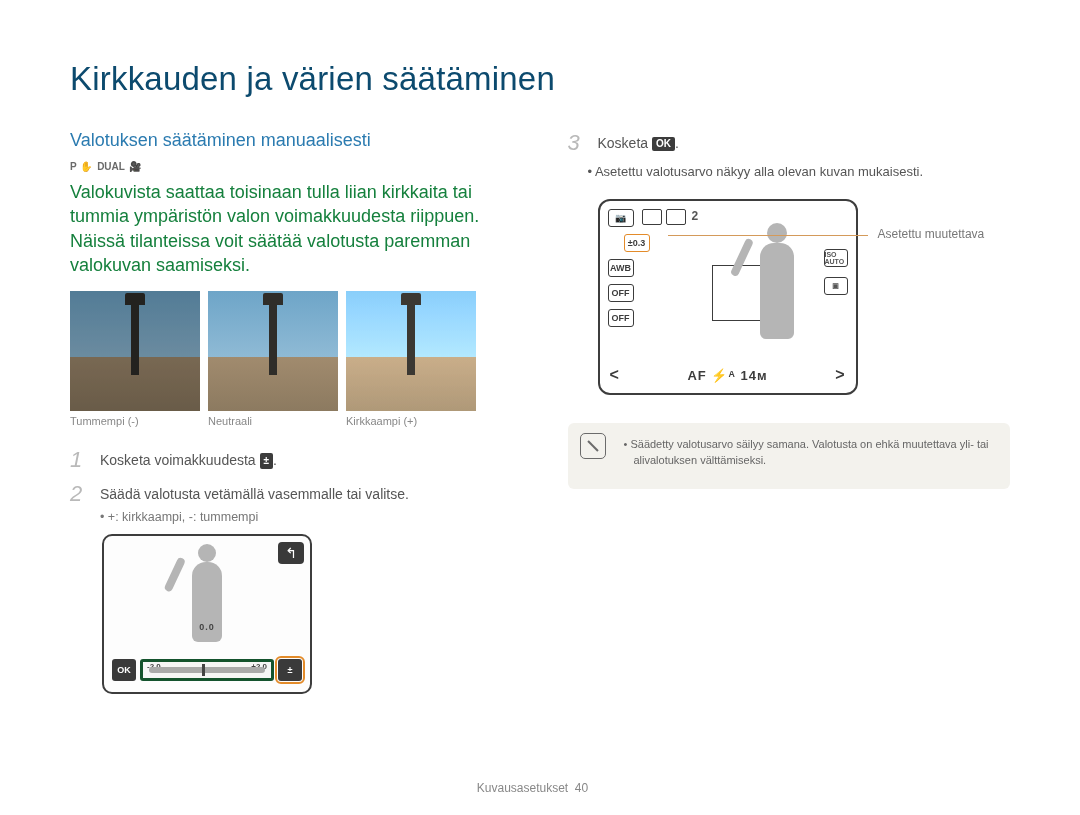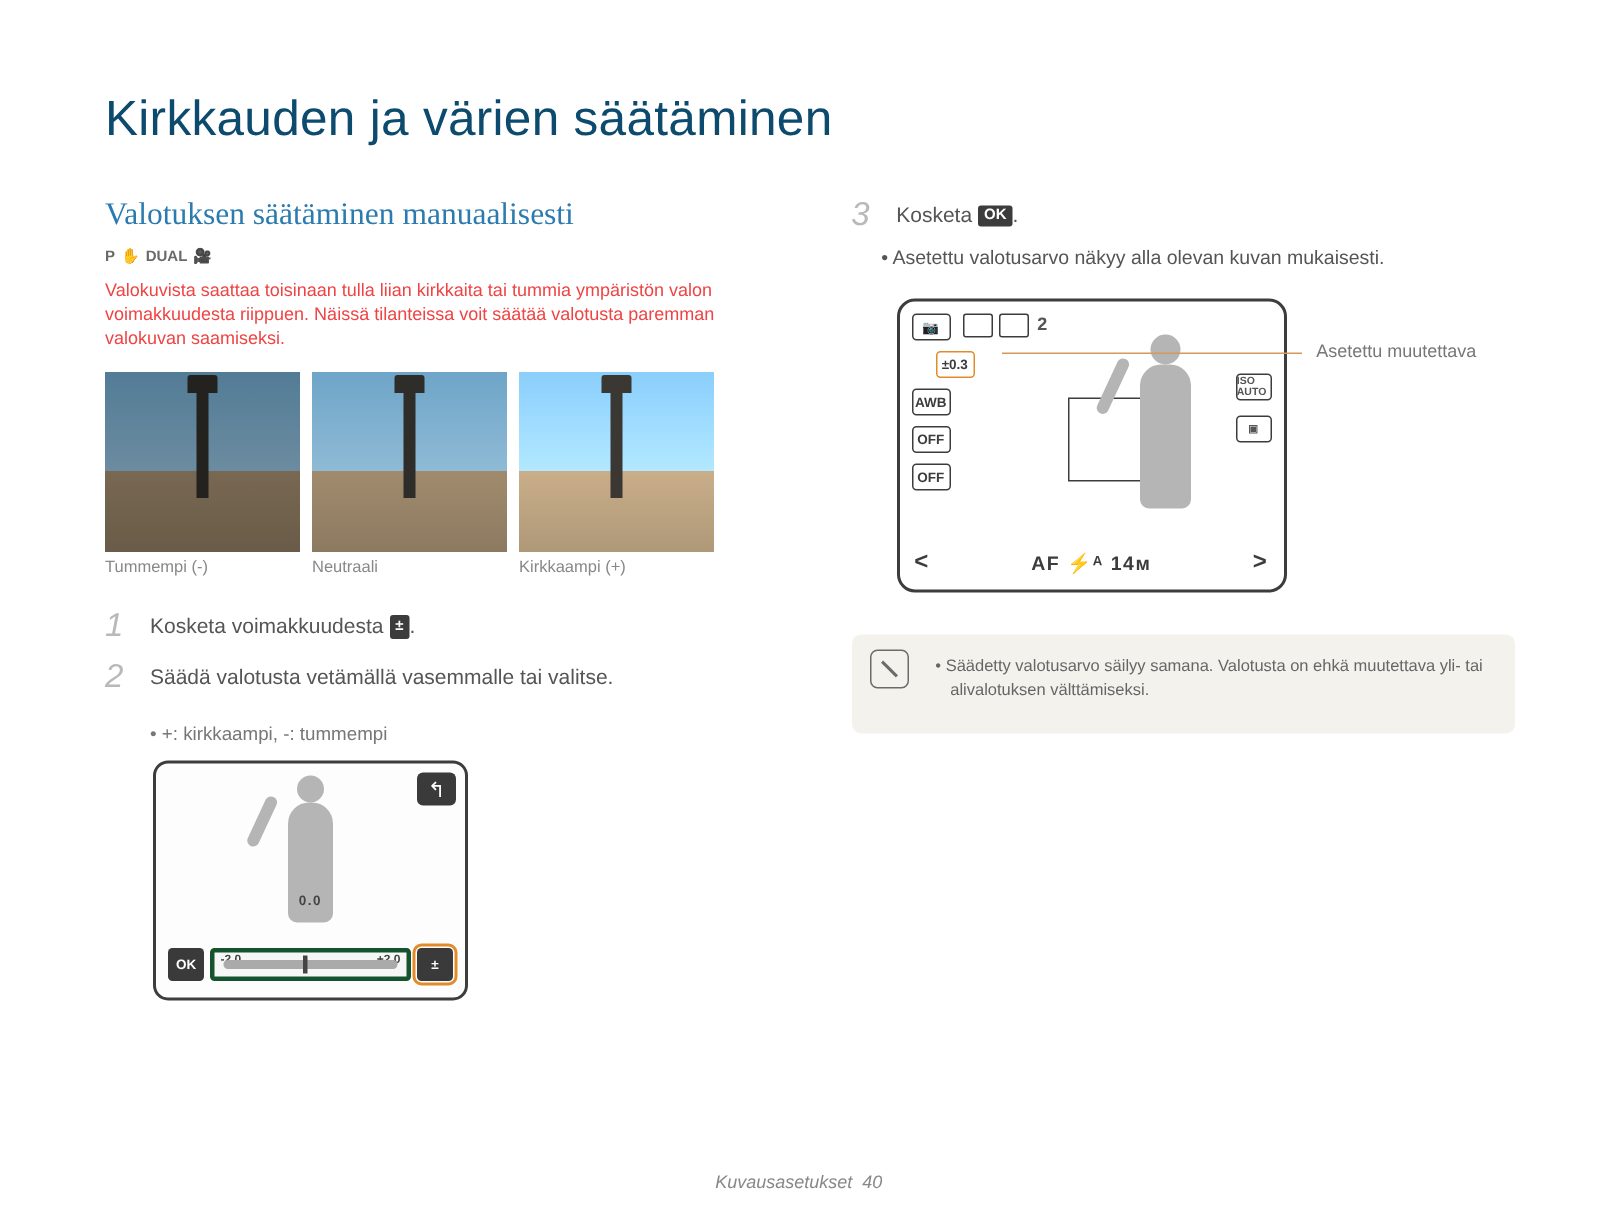--- a/index.html
+++ b/index.html
@@ -21,39 +21,38 @@
   }
   .columns {
     display: flex;
     gap: 55px;
   }
   .col {
     flex: 1;
     min-width: 0;
   }
   .section-title {
-    font-size: 21px;
+    font-size: 18px;
     color: #2b7bb0;
     font-weight: 400;
     margin-bottom: 10px;
-    font-family: Liberation Serif, serif;
   }
   .mode-icons {
     display: flex;
     gap: 4px;
     align-items: center;
     color: #6a6a6a;
     font-size: 10px;
     margin-bottom: 8px;
   }
   .mode-icons span { font-weight: bold; }
   .intro-text {
-    font-size: 12px;
+    font-size: 18px;
     line-height: 1.35;
-    color: #ef4444;
+    color: #15803d;
     margin-bottom: 14px;
   }
   .thumbs {
     display: flex;
     gap: 8px;
     margin-bottom: 4px;
   }
   .thumb {
     width: 130px;
     height: 120px;
@@ -101,21 +100,21 @@
   }
   .step-body {
     font-size: 14px;
     color: #555;
     line-height: 1.4;
     padding-top: 4px;
   }
   .step-body .sub {
     font-size: 12.5px;
     color: #777;
-    margin-top: 20px;
+    margin-top: 4px;
   }
   .ev-icon, .ok-glyph {
     display: inline-block;
     background: #3c3c3c;
     color: #fff;
     font-size: 10px;
     font-weight: bold;
     padding: 1px 4px;
     border-radius: 2px;
     vertical-align: middle;
@@ -362,21 +361,20 @@
   .tip-box li { text-indent: -10px; padding-left: 10px; margin-bottom: 6px; }
   .tip-box li::before { content: "• "; }
 
   .footer {
     position: absolute;
     bottom: 20px;
     left: 0; right: 15px;
     text-align: center;
     font-size: 12px;
     color: #888;
-    font-style: italic;
   }
   .right-wrap { position: relative; }
 </style>
 </head>
 <body>
 
 <h1 class="page-title">Kirkkauden ja värien säätäminen</h1>
 
 <div class="columns">
 

